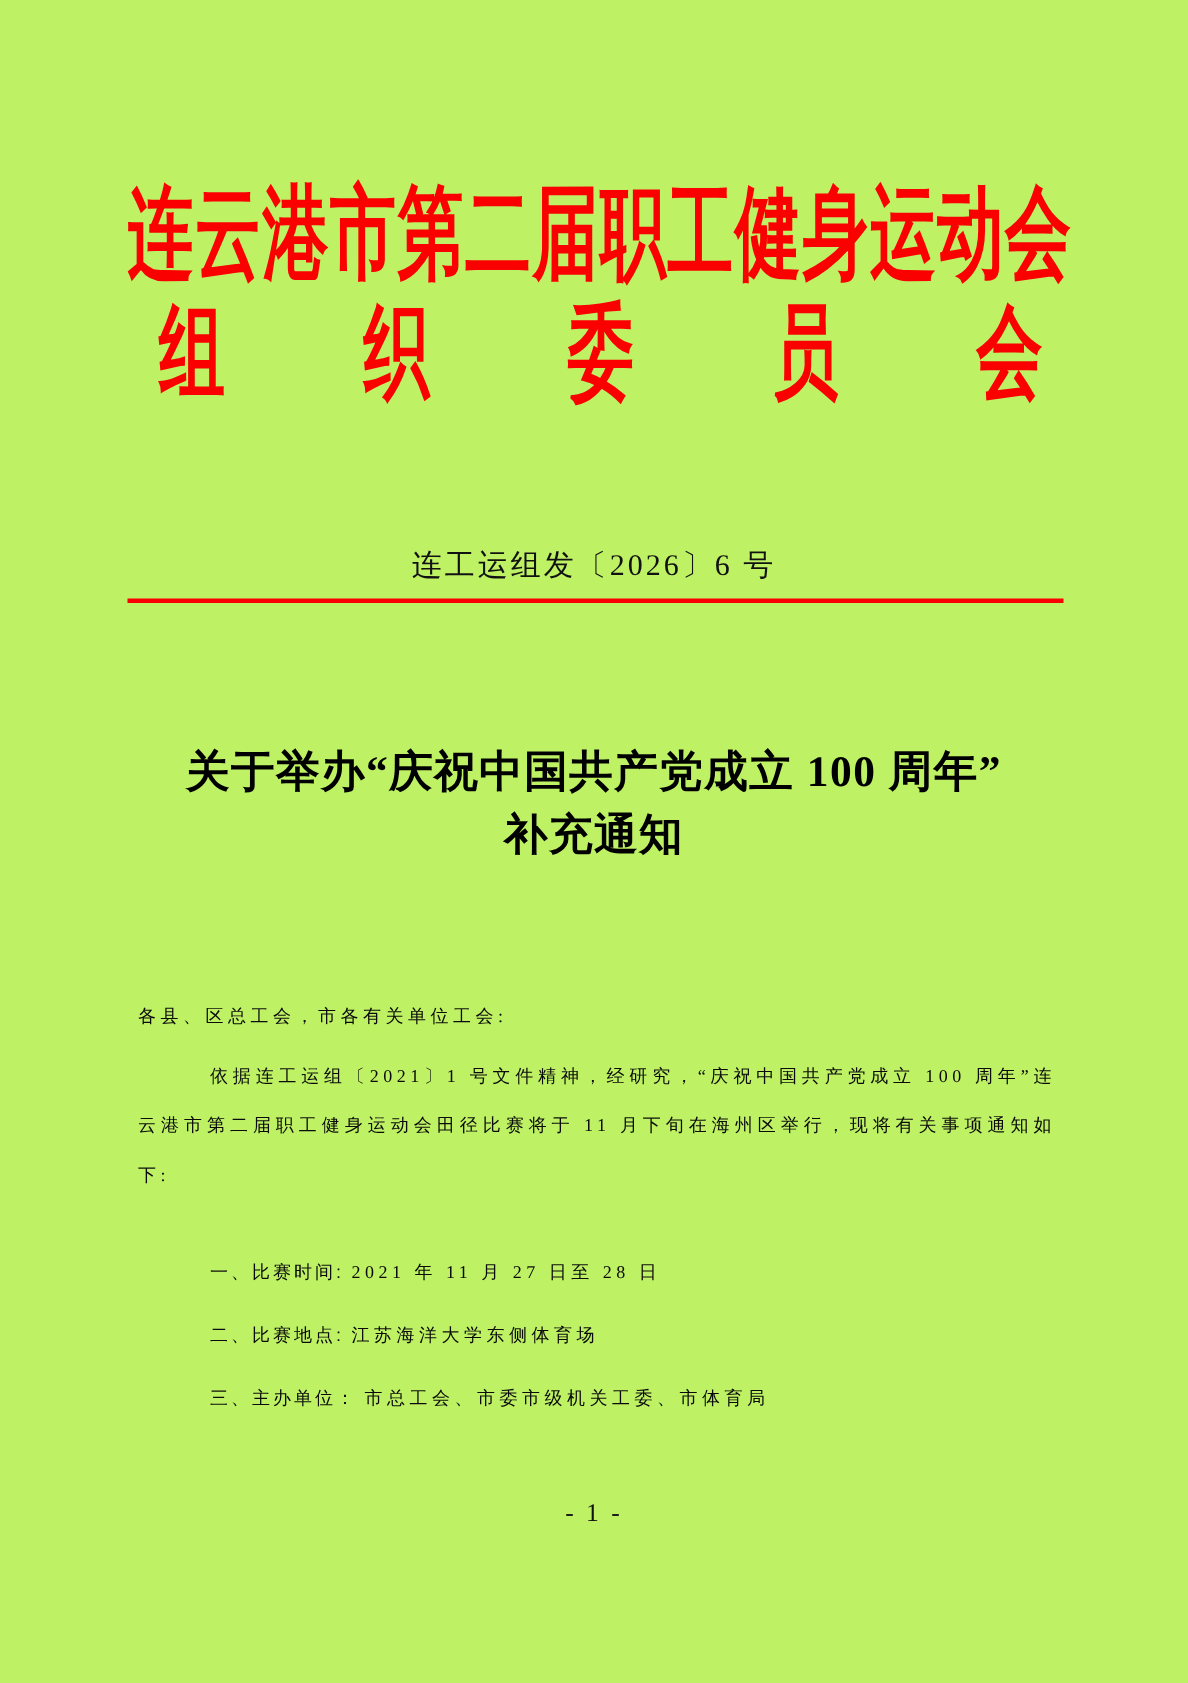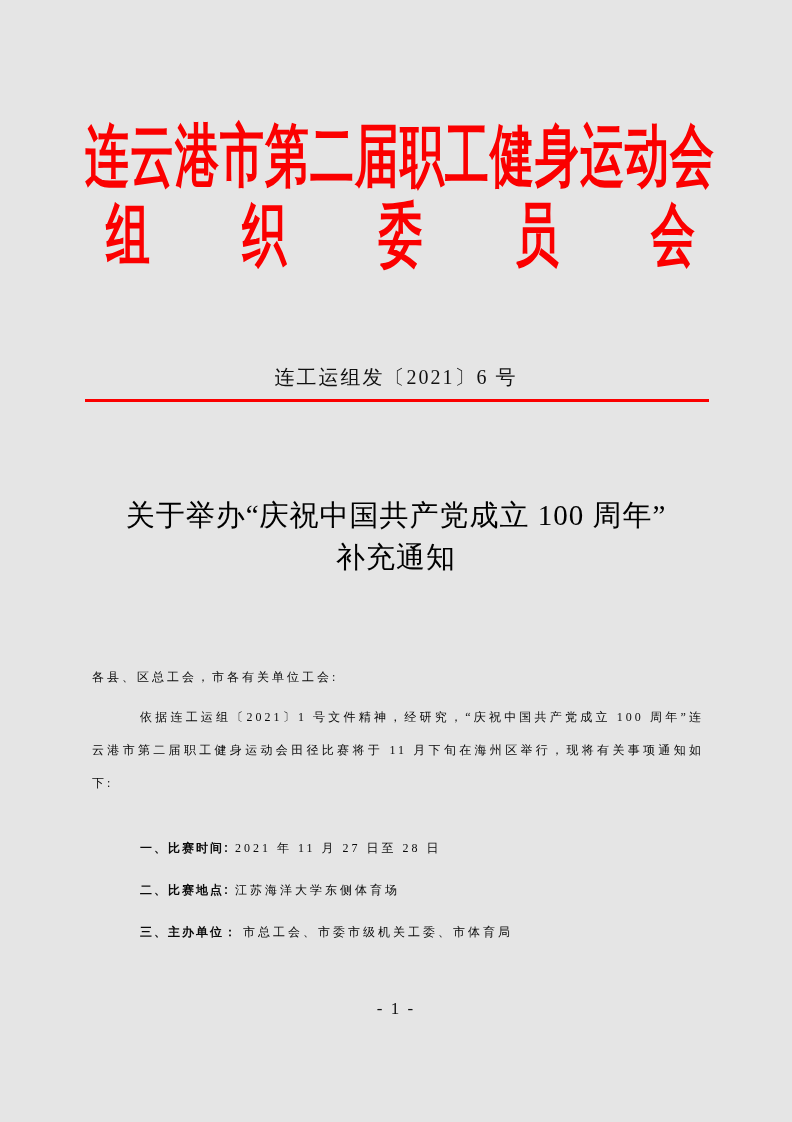--- a/index.html
+++ b/index.html
@@ -5,21 +5,21 @@
   html, body {
     margin: 0;
     padding: 0;
     background: #ffffff;
   }
   .page {
     position: relative;
     width: 792px;
     height: 1122px;
     margin: 0 auto;
-    background: #e5e5e5;
+    background: #bef264;
     overflow: hidden;
     color: #000000;
     font-family: "Liberation Serif", "DejaVu Serif", serif;
   }
 
   
   .red-header-line1 {
     position: absolute;
     left: 85px;
     right: 85px;
@@ -76,21 +76,21 @@
   }
 
   
   .doc-title {
     position: absolute;
     left: 85px;
     right: 85px;
     top: 494px;
     text-align: center;
     font-size: 29px;
-    font-weight: normal;
+    font-weight: bold;
     line-height: 42px;
     letter-spacing: 1px;
     color: #000000;
   }
 
   
   .body-block {
     position: absolute;
     left: 92px;
     width: 612px;
@@ -111,21 +111,21 @@
   }
   .items {
     top: 827px;
   }
   .item-line {
     line-height: 42px;
     text-indent: 48px;
     white-space: nowrap;
   }
   .item-label {
-    font-weight: bold;
+    font-weight: normal;
     font-family: "Liberation Sans", "DejaVu Sans", sans-serif;
     letter-spacing: 2px;
   }
   .item-value {
     margin-left: 5px;
     letter-spacing: 3px;
   }
 
   
   .page-number {
@@ -149,21 +149,21 @@
   <div class="red-header-line1">连云港市第二届职工健身运动会</div>
 
   <div class="red-header-line2">
     <span>组</span>
     <span>织</span>
     <span>委</span>
     <span>员</span>
     <span>会</span>
   </div>
 
-  <div class="doc-number">连工运组发〔2021〕6 号</div>
+  <div class="doc-number">连工运组发〔2026〕6 号</div>
 
   <div class="red-rule"></div>
 
   <div class="doc-title">
     <div>关于举办“庆祝中国共产党成立 100 周年”</div>
     <div>补充通知</div>
   </div>
 
   <div class="body-block salutation">各县、区总工会，市各有关单位工会:</div>
 

